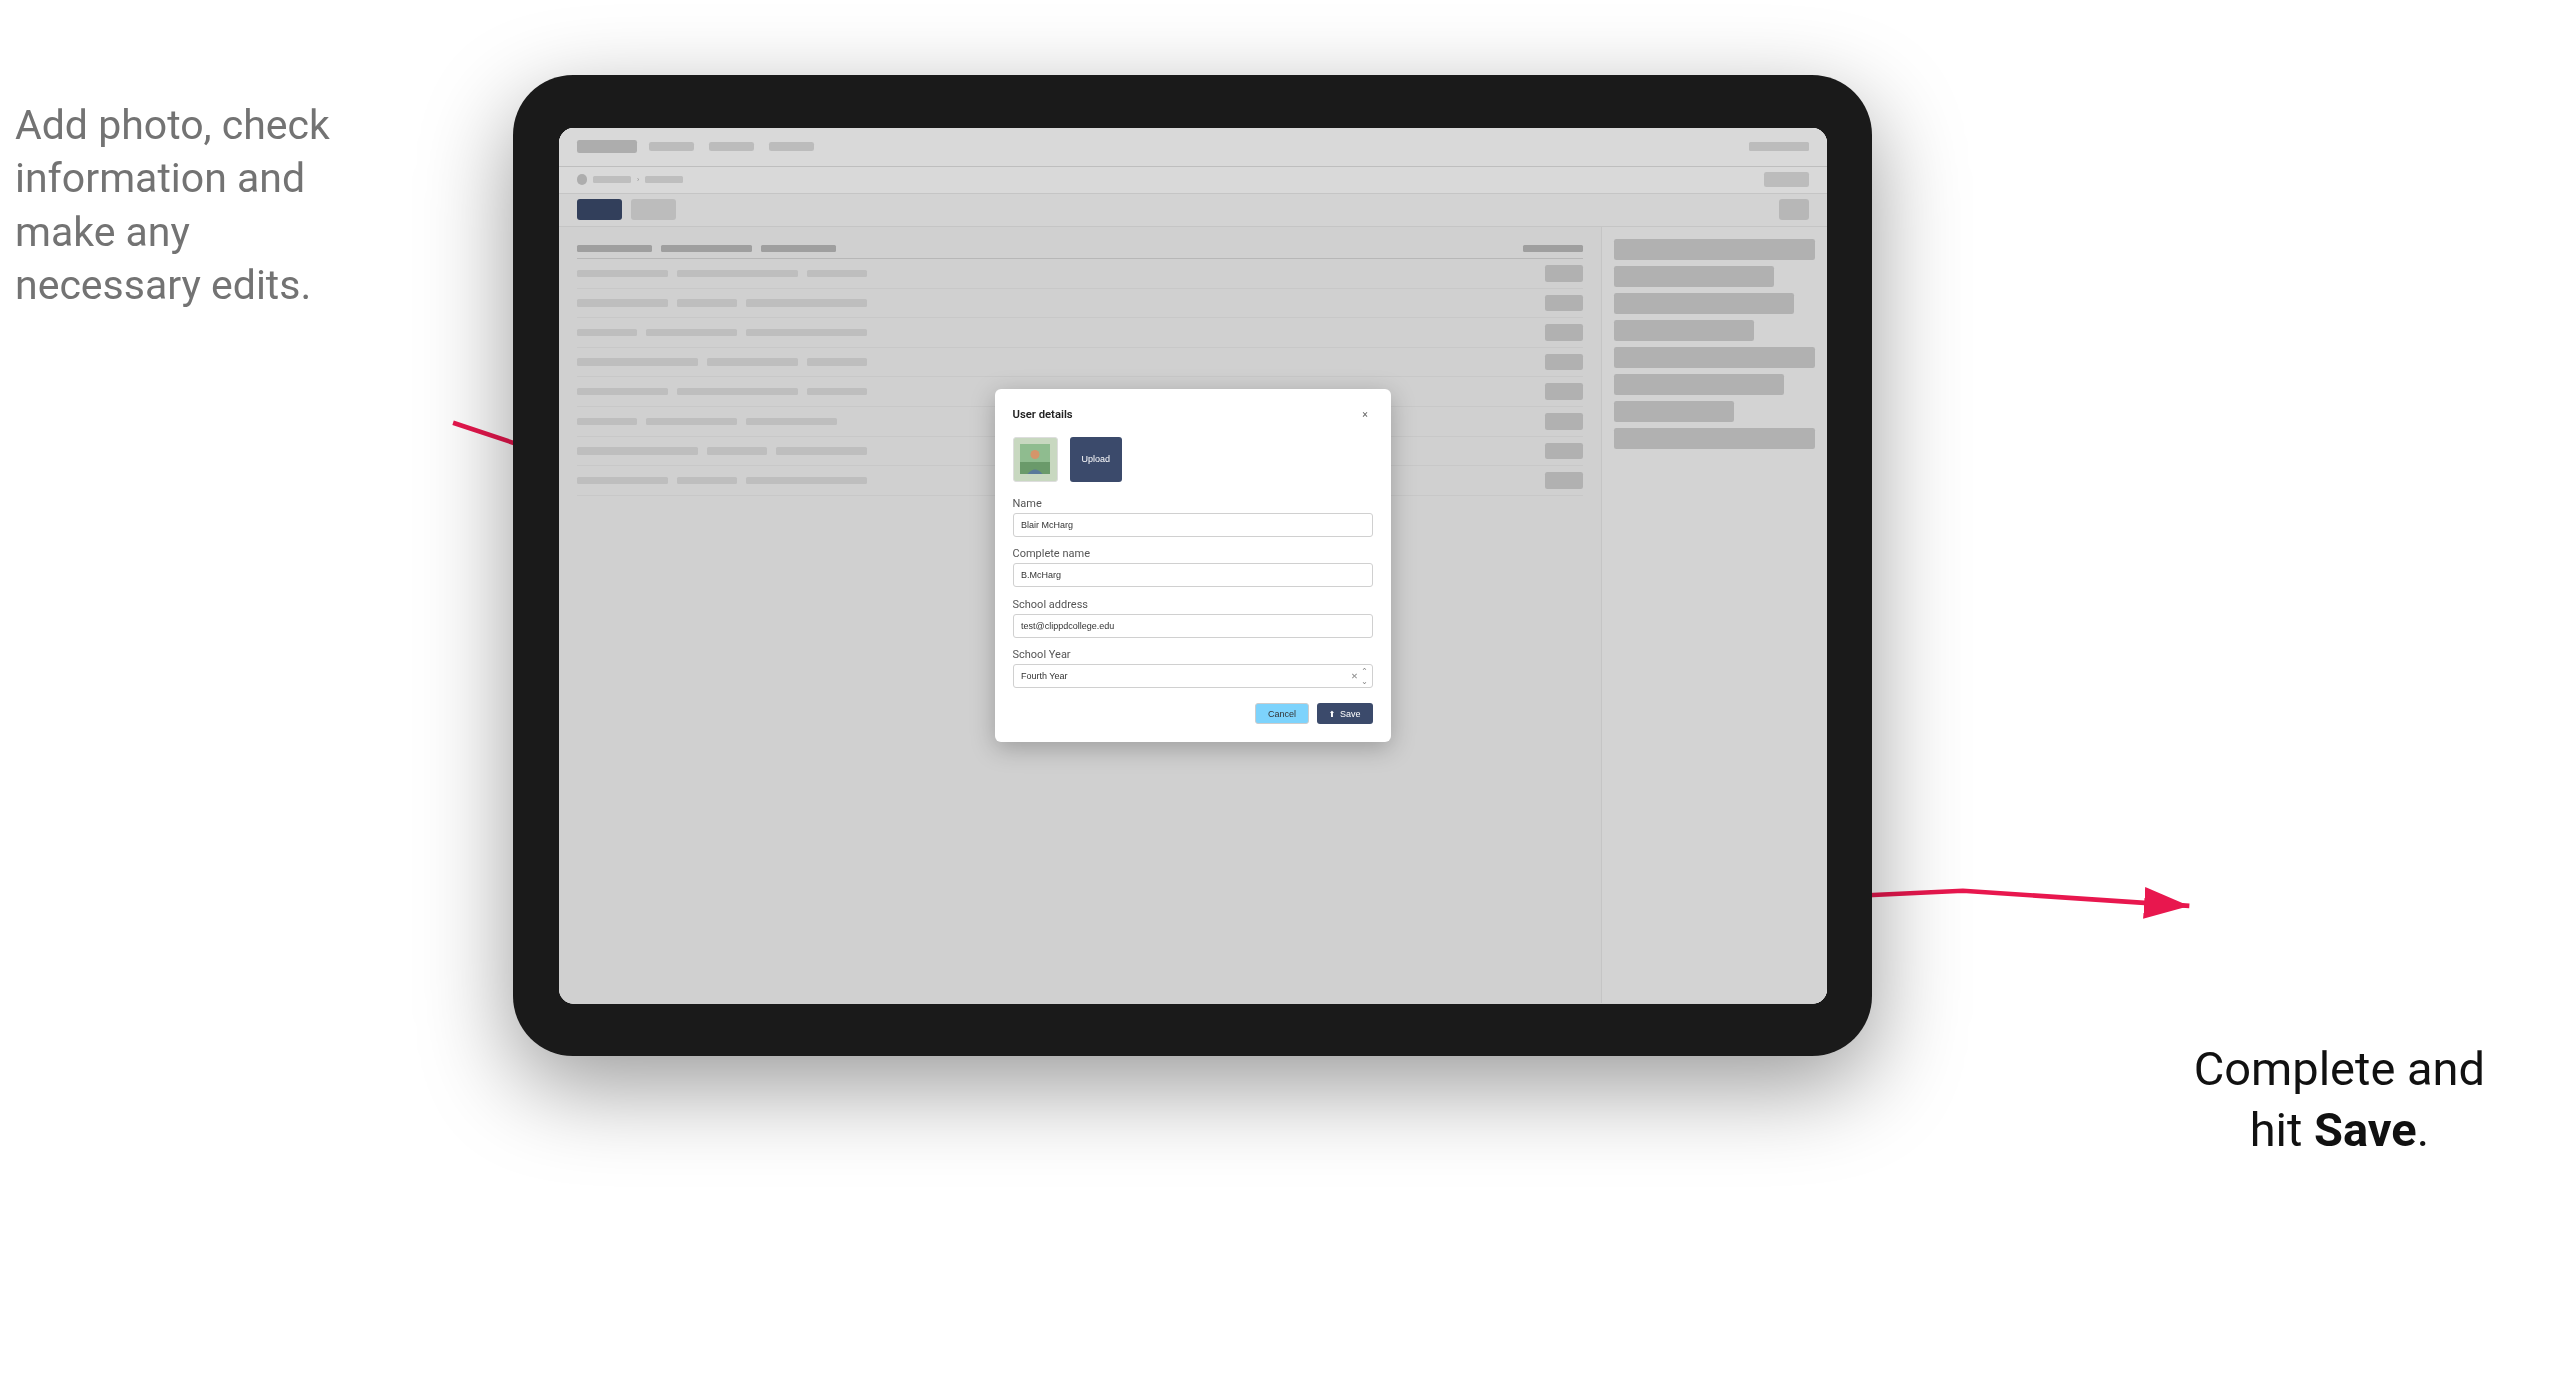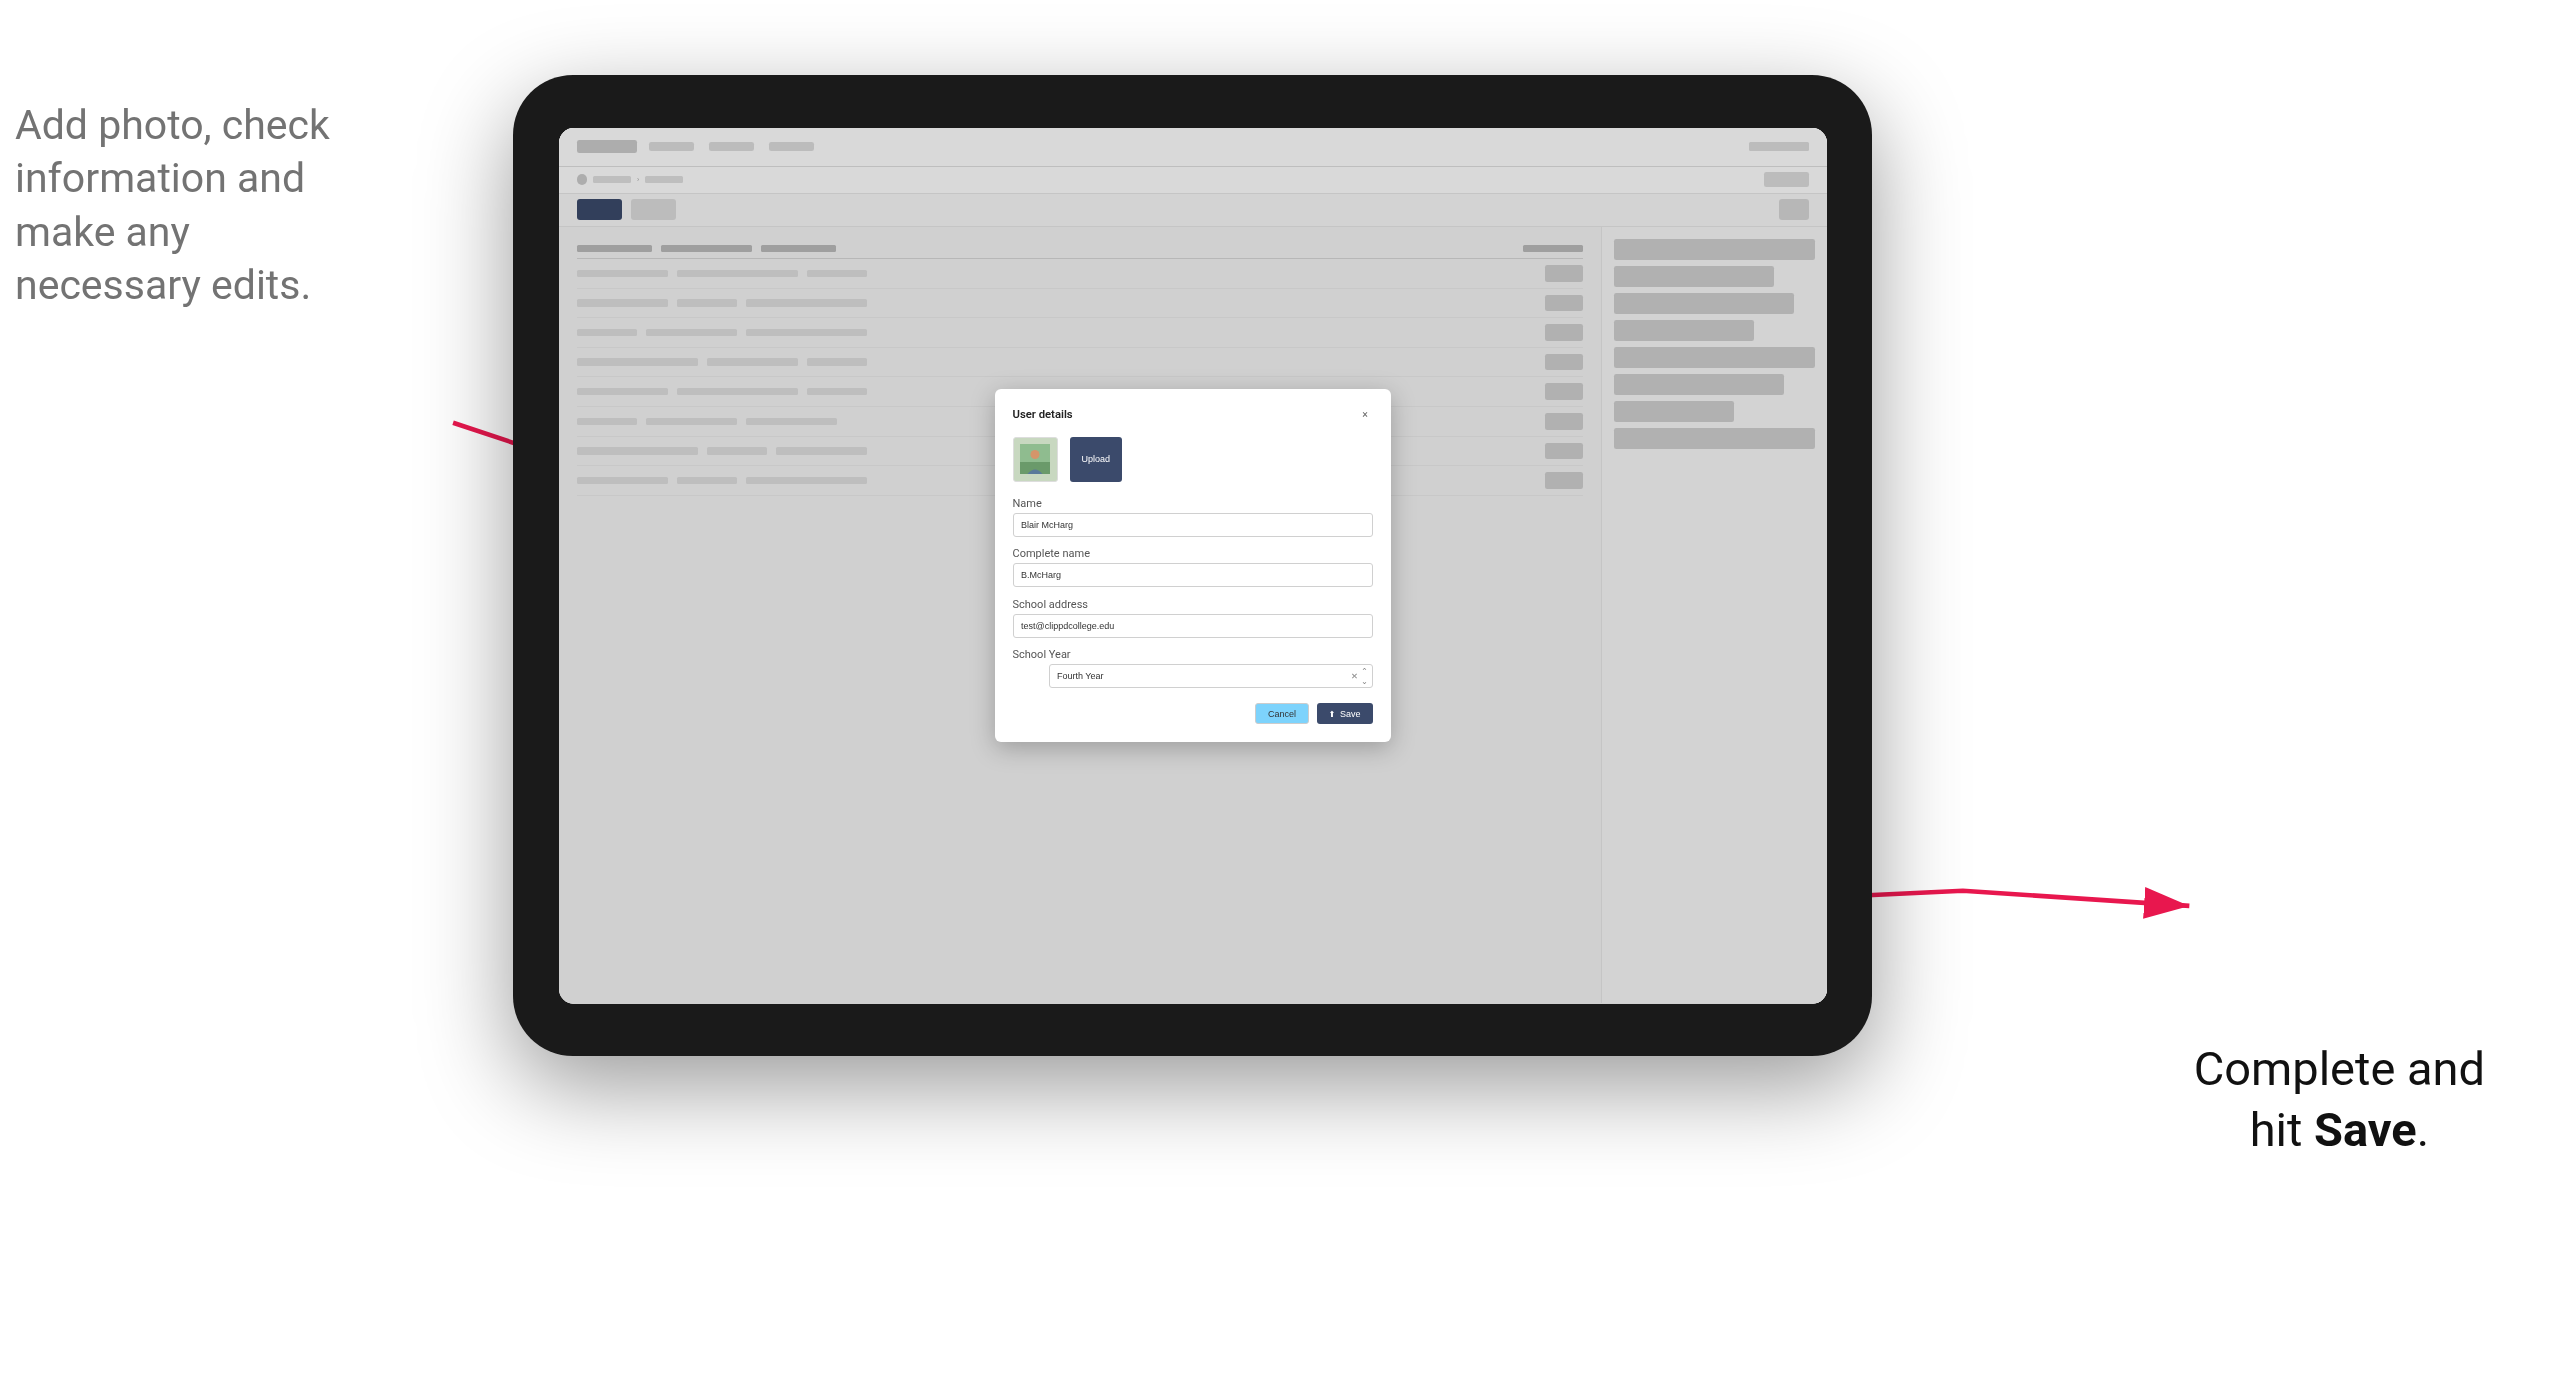--- a/index.html
+++ b/index.html
@@ -307,21 +307,20 @@
       border-radius: 3px;
       padding: 0 7.5px;
       font-size: 9px;
       color: #333;
       background: #fff;
       outline: none;
     }
 
     .school-year-wrapper {
       position: relative;
-      margin-left: 36px;
     }
 
     .school-year-wrapper .form-input {
       padding-right: 30px;
     }
 
     .school-year-icons {
       position: absolute;
       right: 4.5px;
       top: 50%;

